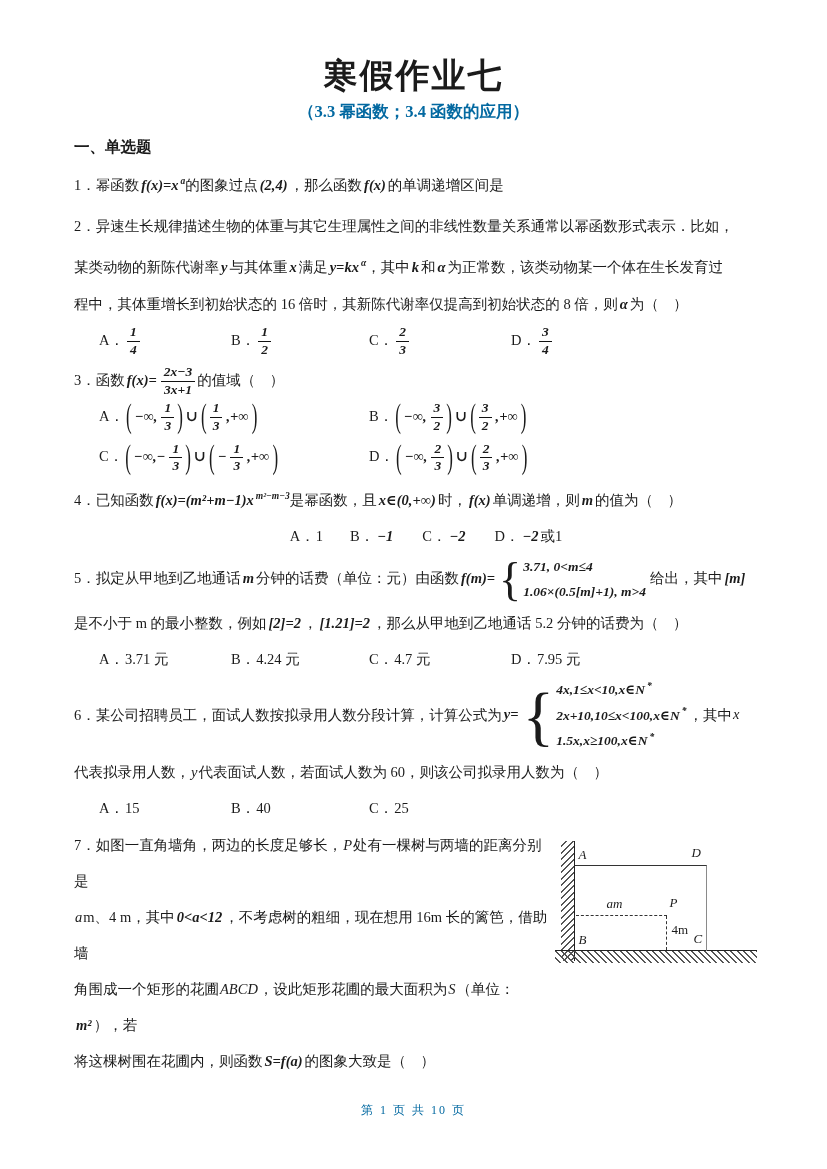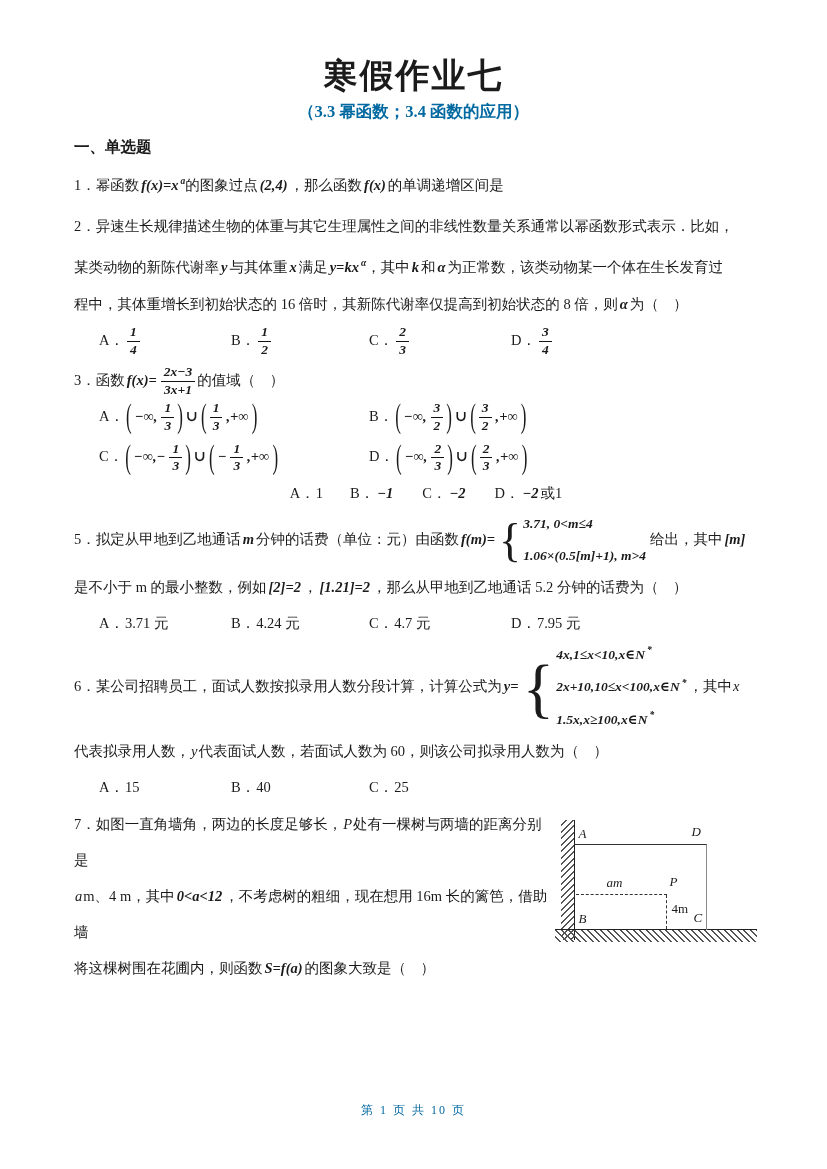--- a/index.html
+++ b/index.html
@@ -17,21 +17,21 @@
   .frac{display:inline-block;text-align:center;vertical-align:-9px;font-style:italic;font-weight:bold;
         line-height:1.1;margin:0 2px;font-size:13.5px;}
   .frac .num{display:block;padding:0 3px 1px 3px;border-bottom:1.3px solid #111;}
   .frac .den{display:block;padding:1px 3px 0 3px;}
   .bigp{display:inline-block;transform:scaleY(2.0);font-size:17px;font-weight:normal;font-style:normal;
         vertical-align:middle;padding:0 1px;}
   .cases{display:inline-flex;align-items:center;vertical-align:middle;margin:0 2px;}
   .cases .brace{font-weight:normal;font-style:normal;line-height:0.9;}
   .cases .brace.b2{font-size:46px;}
   .cases .brace.b3{font-size:66px;}
-  .cases .rows{display:inline-flex;flex-direction:column;justify-content:center;text-align:left;gap:7px;}
+  .cases .rows{display:inline-flex;flex-direction:column;justify-content:center;text-align:left;}
   .cases .crow{line-height:1.85;font-size:13.5px;white-space:nowrap;}
   .opts{padding-left:25px;line-height:30px;margin-top:2px;}
   .opts.grid4{display:grid;grid-template-columns:132px 138px 142px auto;}
   .opts.grid2{display:grid;grid-template-columns:270px auto;row-gap:8px;}
   .opts.row{display:flex;gap:27px;justify-content:center;}
   .opt{white-space:nowrap;}
   .opt-label{padding-right:1px;}
   .q7flex{display:flex;justify-content:space-between;align-items:flex-start;}
   .q7text{width:492px;}
   .q7text .q-line{line-height:36px;}
@@ -81,20 +81,21 @@
         <div class="q">
           <div class="q-line"><span class="t-txt">3．函数</span><span class="t-m">f(x)=</span><span class="frac"><span class="num">2x−3</span><span class="den">3x+1</span></span><span class="t-txt">的值域（　）</span></div>
           <div class="opts grid2">
             <span class="opt"><span class="opt-label">A．</span><span class="opt-content"><span class="bigp">(</span><span class="t-m">−∞,</span><span class="frac"><span class="num">1</span><span class="den">3</span></span><span class="bigp">)</span><span class="t-m">∪</span><span class="bigp">(</span><span class="frac"><span class="num">1</span><span class="den">3</span></span><span class="t-m">,+∞</span><span class="bigp">)</span></span></span>
             <span class="opt"><span class="opt-label">B．</span><span class="opt-content"><span class="bigp">(</span><span class="t-m">−∞,</span><span class="frac"><span class="num">3</span><span class="den">2</span></span><span class="bigp">)</span><span class="t-m">∪</span><span class="bigp">(</span><span class="frac"><span class="num">3</span><span class="den">2</span></span><span class="t-m">,+∞</span><span class="bigp">)</span></span></span>
             <span class="opt"><span class="opt-label">C．</span><span class="opt-content"><span class="bigp">(</span><span class="t-m">−∞,−</span><span class="frac"><span class="num">1</span><span class="den">3</span></span><span class="bigp">)</span><span class="t-m">∪</span><span class="bigp">(</span><span class="t-m">−</span><span class="frac"><span class="num">1</span><span class="den">3</span></span><span class="t-m">,+∞</span><span class="bigp">)</span></span></span>
             <span class="opt"><span class="opt-label">D．</span><span class="opt-content"><span class="bigp">(</span><span class="t-m">−∞,</span><span class="frac"><span class="num">2</span><span class="den">3</span></span><span class="bigp">)</span><span class="t-m">∪</span><span class="bigp">(</span><span class="frac"><span class="num">2</span><span class="den">3</span></span><span class="t-m">,+∞</span><span class="bigp">)</span></span></span>
           </div>
         </div>
         <div class="q">
+          <div class="q-line"><span class="t-txt">4．已知函数</span><span class="t-m">f(x)=(m²+m−1)x</span><sup class="t-sup">m²−m−3</sup><span class="t-txt">是幂函数，且</span><span class="t-m">x∈(0,+∞)</span><span class="t-txt">时，</span><span class="t-m">f(x)</span><span class="t-txt">单调递增，则</span><span class="t-m">m</span><span class="t-txt">的值为（　）</span></div>
           <div class="opts row">
             <span class="opt"><span class="opt-label">A．</span><span class="opt-content"><span class="t-txt">1</span></span></span>
             <span class="opt"><span class="opt-label">B．</span><span class="opt-content"><span class="t-m">−1</span></span></span>
             <span class="opt"><span class="opt-label">C．</span><span class="opt-content"><span class="t-m">−2</span></span></span>
             <span class="opt"><span class="opt-label">D．</span><span class="opt-content"><span class="t-m">−2</span><span class="t-txt">或</span><span class="t-txt">1</span></span></span>
           </div>
         </div>
         <div class="q">
           <div class="q-line"><span class="t-txt">5．拟定从甲地到乙地通话</span><span class="t-m">m</span><span class="t-txt">分钟的话费（单位：元）由函数</span><span class="t-m">f(m)=</span><span class="cases">
               <span class="brace b2">{</span>
@@ -125,20 +126,21 @@
             <span class="opt"><span class="opt-label">A．</span><span class="opt-content"><span class="t-txt">15</span></span></span>
             <span class="opt"><span class="opt-label">B．</span><span class="opt-content"><span class="t-txt">40</span></span></span>
             <span class="opt"><span class="opt-label">C．</span><span class="opt-content"><span class="t-txt">25</span></span></span>
           </div>
         </div>
         <div class="q">
           <div class="q7flex">
             <div class="q7text">
               <div class="q-line"><span class="t-txt">7．如图一直角墙角，两边的长度足够长，</span><span class="t-i">P</span><span class="t-txt">处有一棵树与两墙的距离分别是</span></div>
               <div class="q-line"><span class="t-i">a</span><span class="t-txt">m、4 m，其中</span><span class="t-m">0&lt;a&lt;12</span><span class="t-txt">，不考虑树的粗细，现在想用 16m 长的篱笆，借助墙</span></div>
+              <div class="q-line"><span class="t-txt">角围成一个矩形的花圃</span><span class="t-i">ABCD</span><span class="t-txt">，设此矩形花圃的最大面积为</span><span class="t-i">S</span><span class="t-txt">（单位：</span><span class="t-m">m²</span><span class="t-txt">），若</span></div>
               <div class="q-line"><span class="t-txt">将这棵树围在花圃内，则函数</span><span class="t-m">S=f(a)</span><span class="t-txt">的图象大致是（　）</span></div>
             </div>
             <div id="diagram-holder" class="diagram">
     <div class="wall-left"></div>
     <div class="wall-bottom"></div>
     <div class="bed-rect"></div>
     <div class="dash-h"></div>
     <div class="dash-v"></div>
     <span class="dlabel la">A</span>
     <span class="dlabel ld">D</span>

